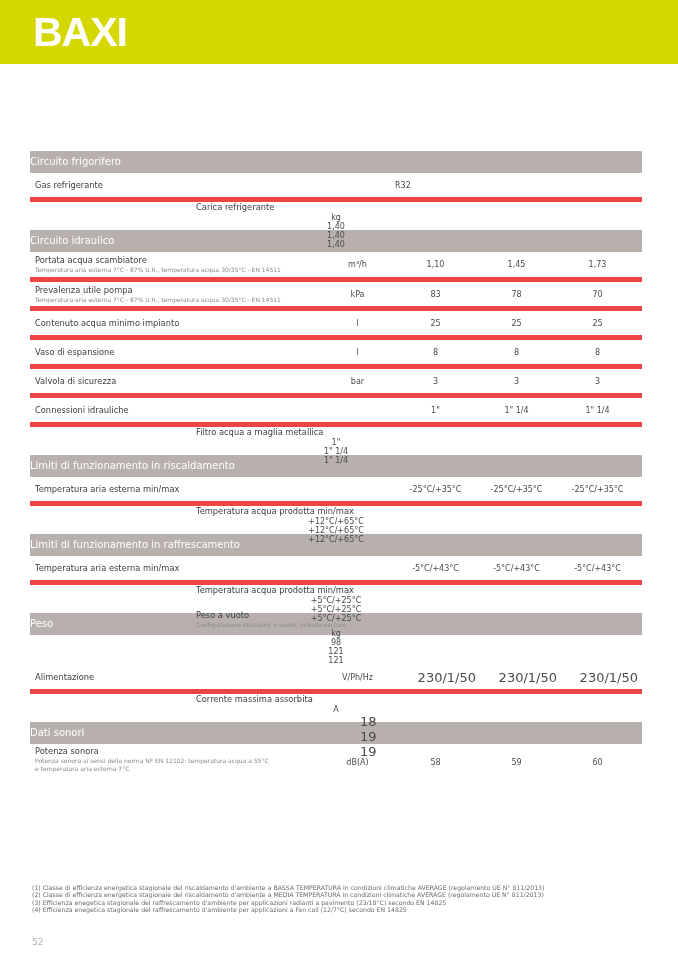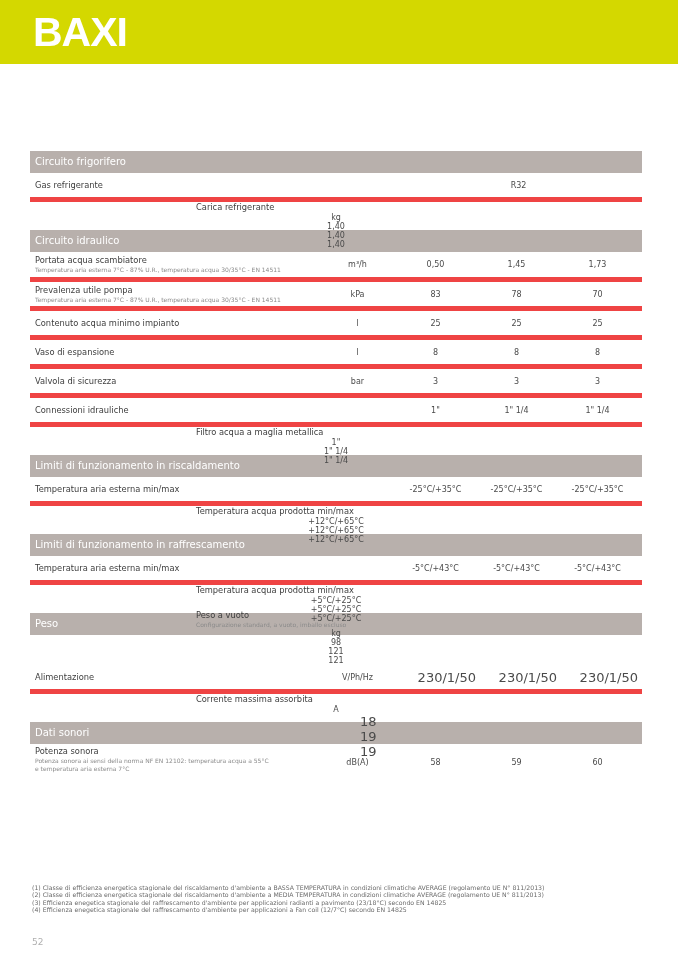--- a/index.html
+++ b/index.html
@@ -14,35 +14,35 @@
       position: absolute; left: 33px; top: 9px;
       font-family: "Liberation Sans", sans-serif; font-weight: bold;
       font-size: 41px; letter-spacing: -1px; color: #ffffff; line-height: 46px;
     }
 
     .spec-table {
       position: absolute; left: 30px; top: 151px; width: 612px;
     }
     .section-header {
       background: #b8b0ac; color: #ffffff;
-      font-size: 10px; height: 22px; line-height: 22px; padding-left: 5px;
+      font-size: 10px; height: 22px; line-height: 22px; 
       margin-bottom: 0;
     }
     .row {
       display: flex; align-items: center; border-bottom: 5px solid #ef4444;
       height: 29px;
     }
     .row.last-in-section { border-bottom: none; flex-direction: column; }
     .row.sound { height: 40px; align-items: flex-start; padding-top: 2px; border-bottom: none; }
     .label-cell { width: 290px; padding-left: 5px; }
     .label-main { font-size: 8.3px; color: #3d3d3d; line-height: 11px; }
     .label-sub { font-size: 6px; color: #8a8a8a; line-height: 8px; }
     .unit-cell { width: 75px; text-align: center; font-size: 8px; color: #4a4a4a; }
     .val-cell { width: 81px; text-align: center; font-size: 8px; color: #4a4a4a; }
-    .val-span { width: 247px; text-align: center; font-size: 8px; color: #4a4a4a; }
+    .val-span { width: 247px; font-size: 8px; color: #4a4a4a; }
     .val-small { font-size: 13px; text-align: right; }
 
     .footnotes {
       position: absolute; left: 32px; top: 884px; width: 600px;
       font-size: 6.2px; line-height: 7.4px; color: #6a6a6a;
     }
     .page-number {
       position: absolute; left: 32px; top: 937px; font-size: 9px; color: #b0b0b0;
     }
   </style>
@@ -73,21 +73,21 @@
     <div class="val-cell">1,40</div>
   </div>
 
   <div class="section-header">Circuito idraulico</div>
   <div class="row" style="height:30px;">
     <div class="label-cell">
       <div class="label-main">Portata acqua scambiatore</div>
       <div class="label-sub">Temperatura aria esterna 7°C - 87% U.R., temperatura acqua 30/35°C - EN 14511</div>
     </div>
     <div class="unit-cell">m³/h</div>
-    <div class="val-cell">0,50</div>
+    <div class="val-cell">1,10</div>
     <div class="val-cell">1,45</div>
     <div class="val-cell">1,73</div>
   </div>
   <div class="row" style="height:29px;">
     <div class="label-cell">
       <div class="label-main">Prevalenza utile pompa</div>
       <div class="label-sub">Temperatura aria esterna 7°C - 87% U.R., temperatura acqua 30/35°C - EN 14511</div>
     </div>
     <div class="unit-cell">kPa</div>
     <div class="val-cell">83</div>

